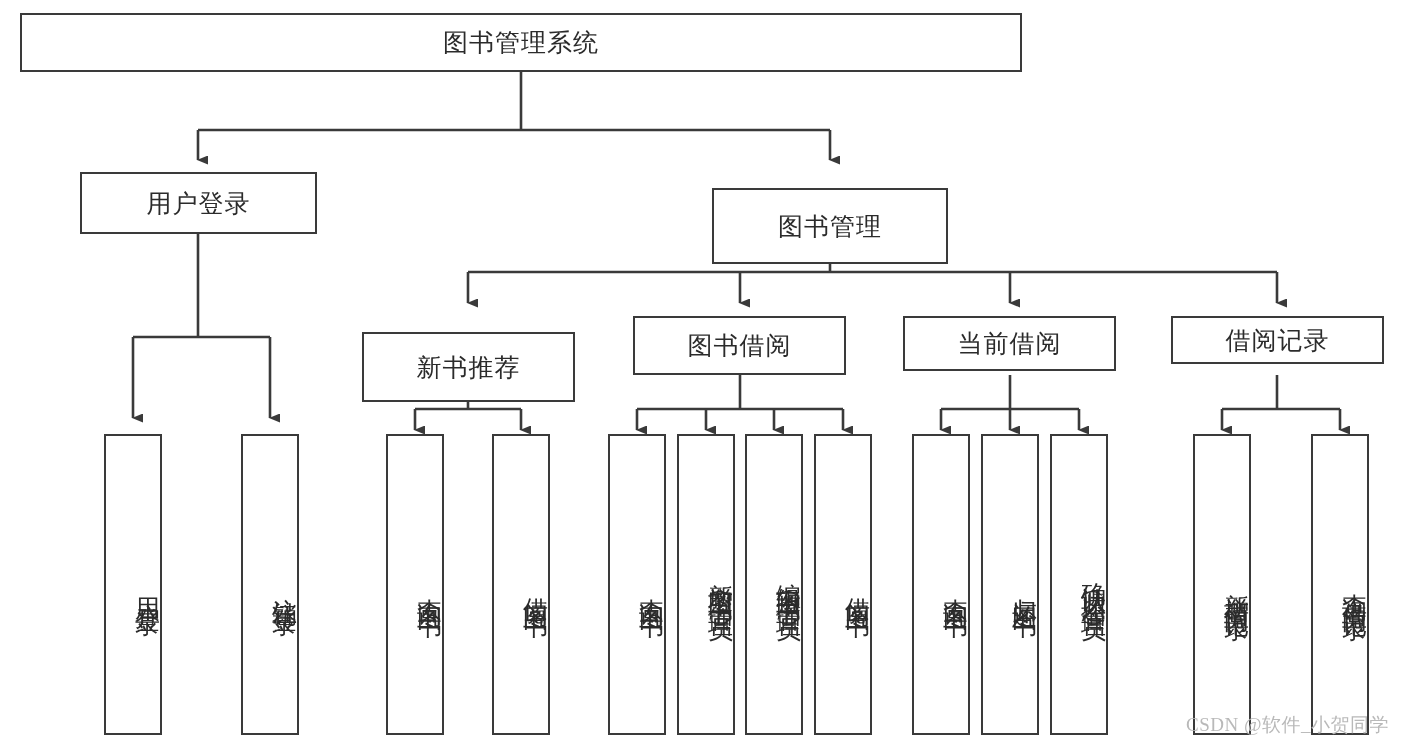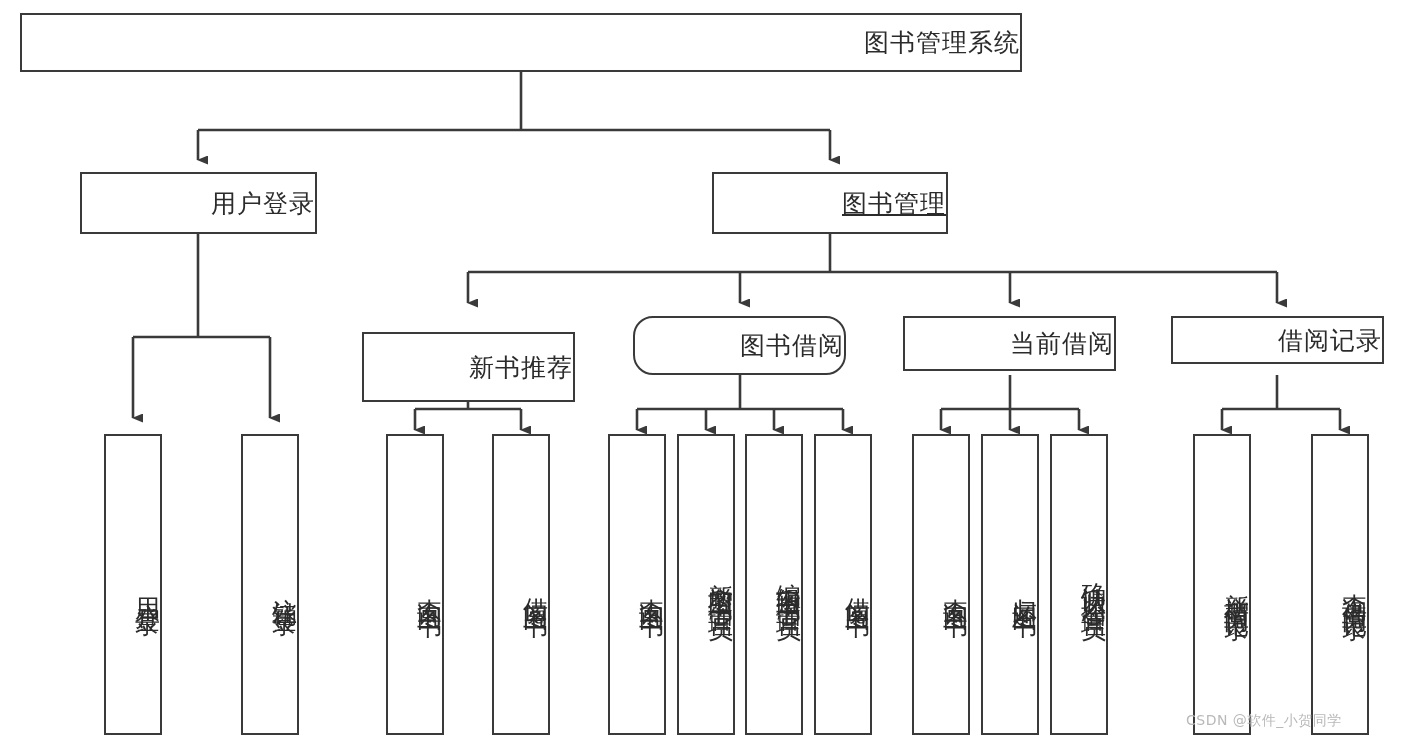--- a/index.html
+++ b/index.html
@@ -26,21 +26,21 @@
     height: 747px;
     pointer-events: none;
   }
   .node {
     position: absolute;
     box-sizing: border-box;
     border: 2.5px solid #3a3a3a;
     background: #ffffff;
     display: flex;
     align-items: center;
-    justify-content: flex-end;
+    justify-content: center;
     color: #2b2b2b;
   }
   .node.h {
     font-size: 25px;
     letter-spacing: 1px;
   }
   .node.leaf {
     writing-mode: vertical-rl;
     text-orientation: upright;
     font-size: 25px;
@@ -51,24 +51,25 @@
     justify-content: center;
     white-space: nowrap;
   }
   .node.leaf.tall {
     padding-top: 2px;
   }
   .watermark {
     position: absolute;
     left: 1186px;
     top: 712px;
-    font-size: 14px;
+    font-size: 19px;
     color: #b9b9b9;
     white-space: nowrap;
     letter-spacing: 0.5px;
+    font-family: Liberation Serif, serif;
   }
 </style>
 </head>
 <body>
 
 <div id="canvas">
 
   <svg id="edges" viewBox="0 0 1405 747" xmlns="http://www.w3.org/2000/svg">
     <defs>
       <marker id="arw" markerWidth="9" markerHeight="11" refX="4.5" refY="10" orient="auto" markerUnits="userSpaceOnUse">
@@ -119,28 +120,28 @@
     </g>
   </svg>
 
   <div class="node h" style="left:20px; top:13px; width:1002px; height:59px;">
     <span>图书管理系统</span>
   </div>
 
   <div class="node h" style="left:80px; top:172px; width:237px; height:62px;">
     <span>用户登录</span>
   </div>
-  <div class="node h" style="left:712px; top:172px; width:236px; height:62px;text-decoration:underline;">
+  <div class="node h" style="left:712px; top:188px; width:236px; height:76px;">
     <span>图书管理</span>
   </div>
 
   <div class="node h" style="left:362px; top:332px; width:213px; height:70px;">
     <span>新书推荐</span>
   </div>
-  <div class="node h" style="left:633px; top:316px; width:213px; height:59px;border-radius:20px;">
+  <div class="node h" style="left:633px; top:316px; width:213px; height:59px;">
     <span>图书借阅</span>
   </div>
   <div class="node h" style="left:903px; top:316px; width:213px; height:55px;">
     <span>当前借阅</span>
   </div>
   <div class="node h" style="left:1171px; top:316px; width:213px; height:48px;">
     <span>借阅记录</span>
   </div>
 
   <div class="node leaf" style="left:104px; top:434px; width:58px; height:301px;">

